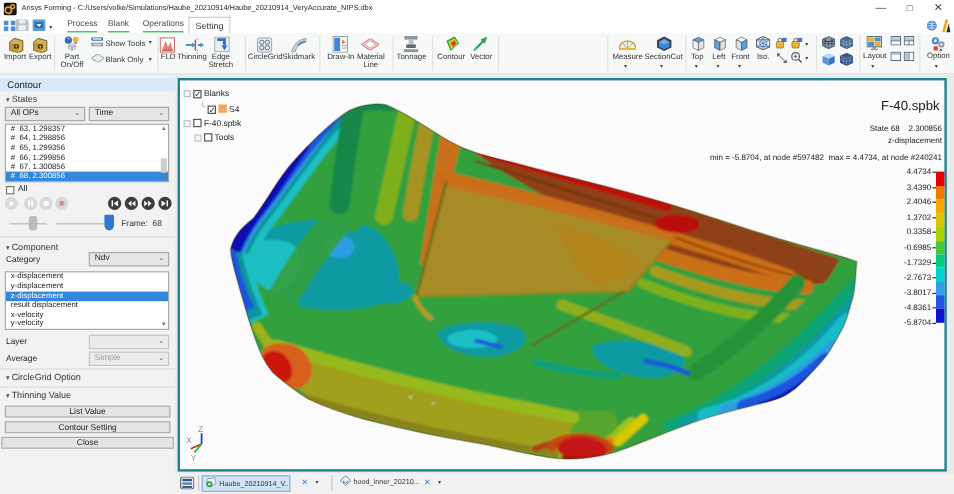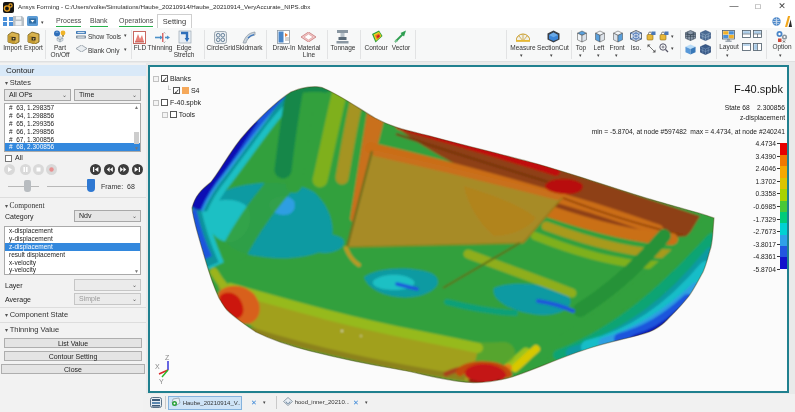--- a/index.html
+++ b/index.html
@@ -416,40 +416,40 @@
           <rect x="6.8" y="3" width="1.2" height="5" fill="#fff"></rect>
         </svg>
       </div>
 
     <div class="abs" style="left:8px;top:123px;width:31px;height:1px;background:#b8b8b8;"></div>
     <div class="abs" style="left:24px;top:117px;width:7px;height:12px;background:#b8bcc0;border-radius:2px 2px 3px 3px;"></div>
     <div class="abs" style="left:47px;top:123px;width:43px;height:1px;background:#b8b8b8;"></div>
     <div class="abs" style="left:87px;top:116px;width:8px;height:13px;background:#2e78d2;border-radius:1px 1px 4px 4px;"></div>
     <div class="abs" style="left:101px;top:120px;font-size:7px;color:#333;">Frame:&nbsp; 68</div>
     <div class="psep" style="top:134px;"></div>
-    <div class="sechead" style="top:138px;font-family:Liberation Serif, serif;">Component</div>
+    <div class="sechead" style="top:138px;">Component</div>
     <div class="abs" style="left:5px;top:150px;font-size:7px;color:#222;">Category</div>
     <div class="combo" style="left:74px;top:147px;width:67px;">Ndv<span class="chev">⌄</span></div>
     <div class="lbox" style="left:4px;top:163px;width:137px;height:49px;">
       <div class="lrow">x-displacement</div>
       <div class="lrow">y-displacement</div>
       <div class="lrow sel">z-displacement</div>
       <div class="lrow">result displacement</div>
       <div class="lrow">x-velocity</div>
       <div class="lrow">y-velocity</div>
       <div class="scrl" style="bottom:0px;">▼</div>
     </div>
     <div class="abs" style="left:5px;top:219px;font-size:7px;color:#222;">Layer</div>
     <div class="combo dis" style="left:74px;top:216px;width:67px;">
         <span class="chev">⌄</span>
       </div>
     <div class="abs" style="left:5px;top:233px;font-size:7px;color:#222;">Average</div>
     <div class="combo dis" style="left:74px;top:230px;width:67px;">Simple<span class="chev">⌄</span></div>
     <div class="psep" style="top:244px;"></div>
-    <div class="sechead" style="top:247px;">Component State</div>
+    <div class="sechead" style="top:247px;">CircleGrid Option</div>
     <div class="psep" style="top:259px;"></div>
     <div class="sechead" style="top:262px;">Thinning Value</div>
     <div class="panelbtn" style="top:275px;">List Value</div>
     <div class="panelbtn" style="top:288px;">Contour Setting</div>
     <div class="panelbtn" style="top:301px;left:1px;width:144px;">Close</div>
   </div>
 
   <div id="viewport">
     <svg class="abs" style="left:0;top:0" width="637" height="324" viewBox="150 67 637 324">
       <defs>

